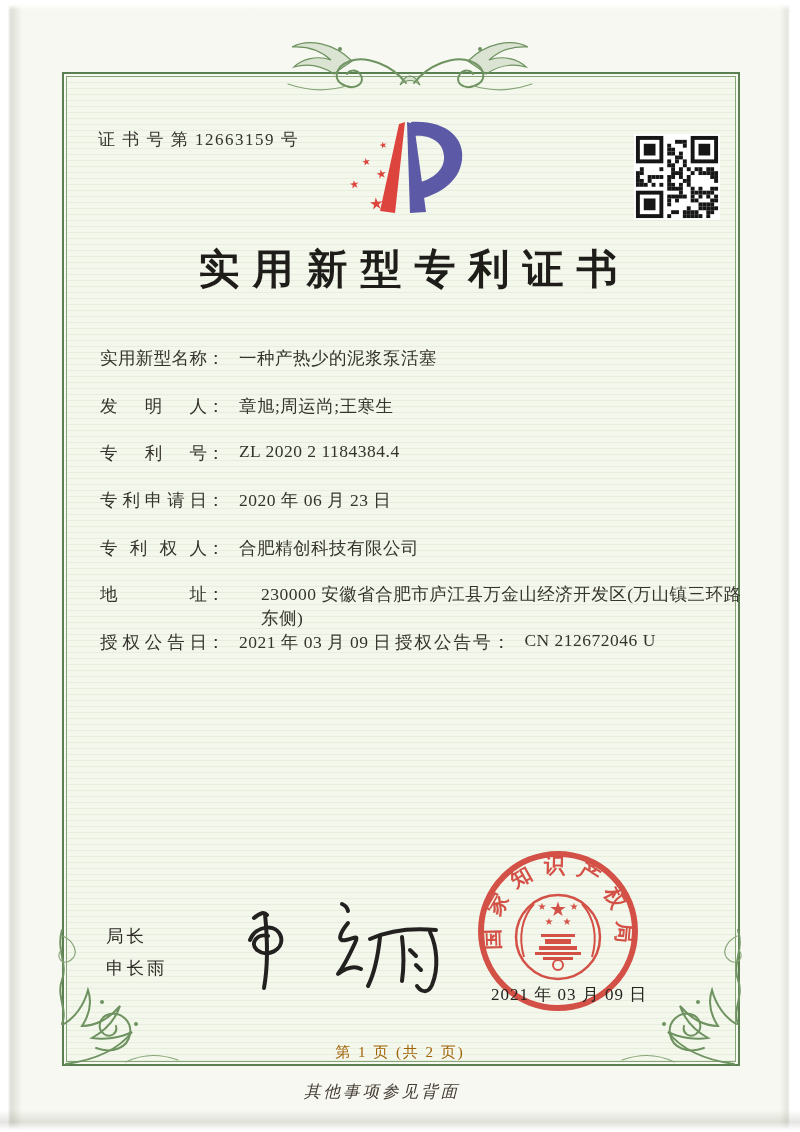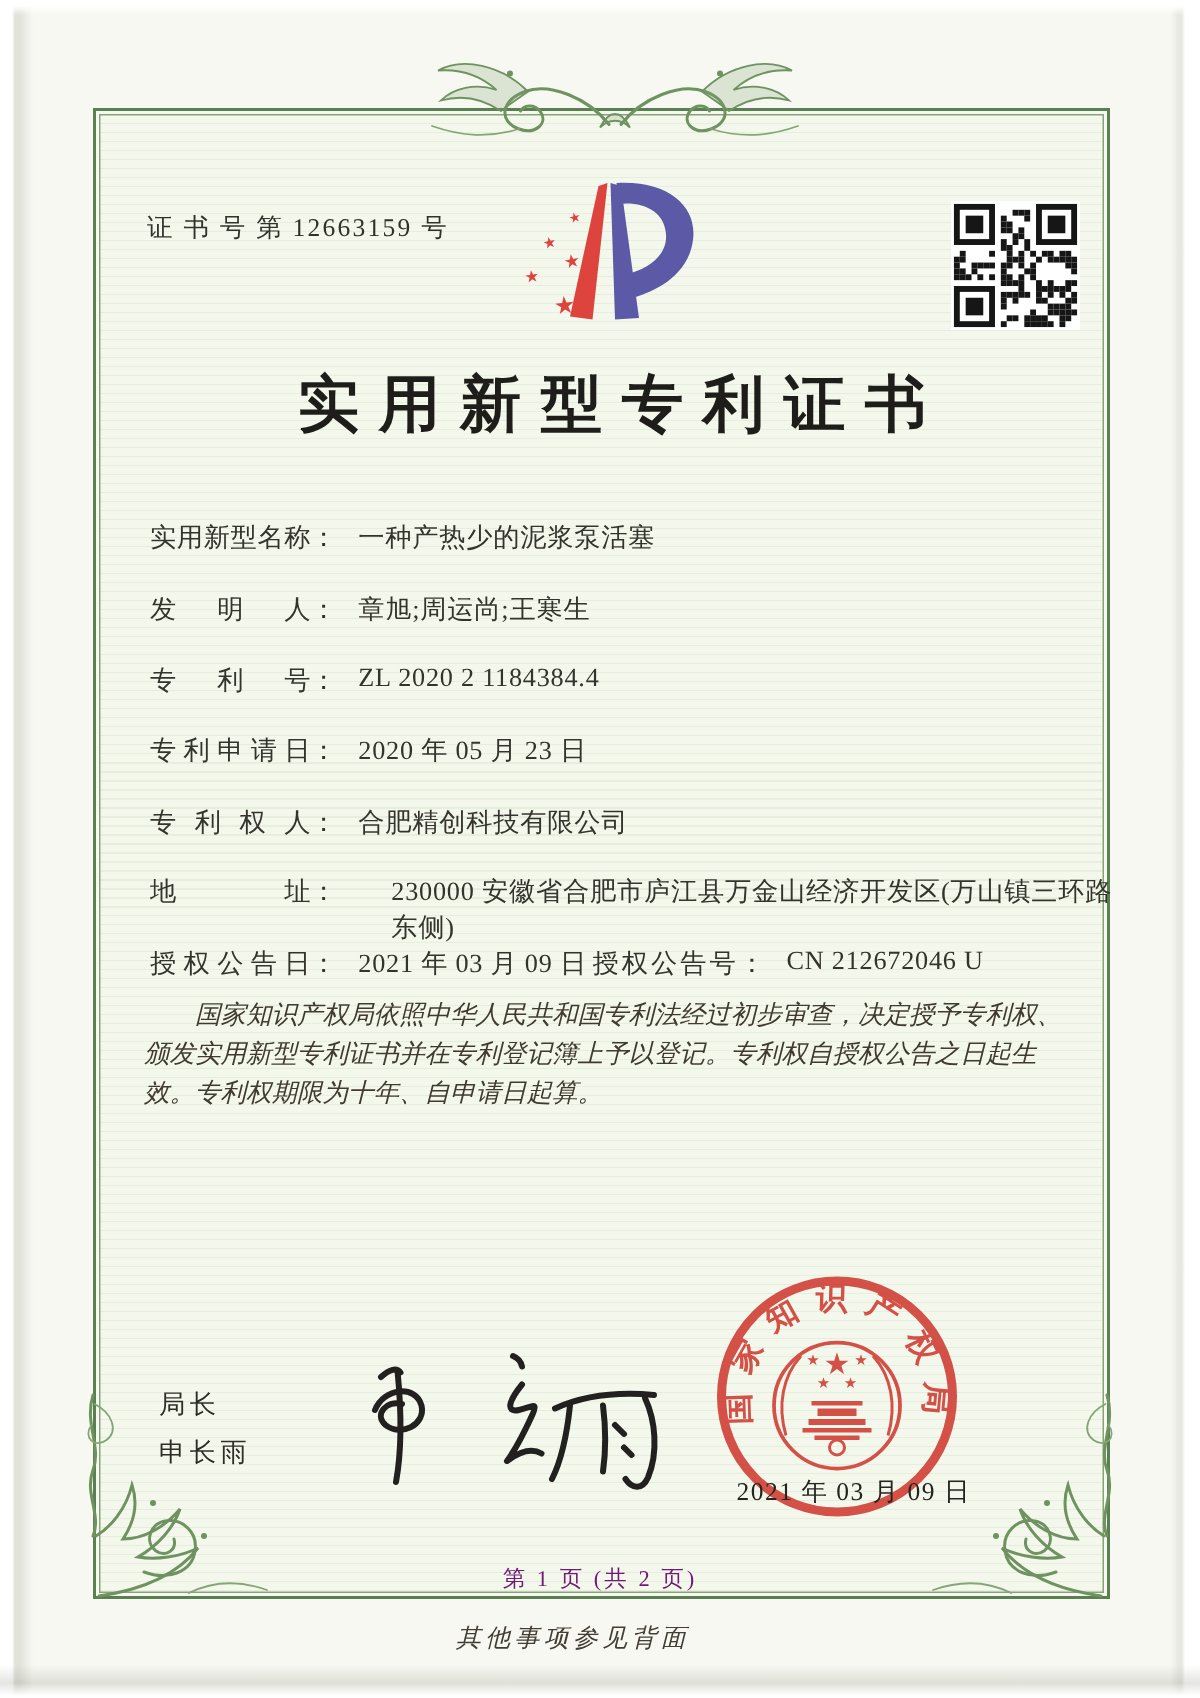--- a/index.html
+++ b/index.html
@@ -22,40 +22,40 @@
   .border-outer { position:absolute; left:62px; top:72px; right:60px; bottom:66px;
     border:2px solid #5a8052; }
   .border-inner { position:absolute; inset:2px; border:1px solid #86a577; }
   .inner-bg { position:absolute; left:66px; top:76px; right:64px; bottom:70px;
     background:
       repeating-linear-gradient(180deg, rgba(140,170,120,.13) 0 1px, rgba(0,0,0,0) 1px 6px),
       #f4f8ec; }
 
   .abs { position:absolute; }
 
-  .cert-no { left:98px; top:128px; font-size:17px; letter-spacing:1.5px; color:#33312b;margin-top:12px; }
+  .cert-no { left:98px; top:128px; font-size:17px; letter-spacing:1.5px; color:#33312b; }
 
   .title { left:0; right:0; top:242px; text-align:center; font-size:41px; font-weight:600;
     letter-spacing:13px; padding-left:29px; color:#1e1d19; }
 
   .field-row { left:100px; font-size:17.5px; color:#35332d; white-space:nowrap; }
   .field-row .label { display:inline-block; width:107px; text-align:justify; text-align-last:justify; vertical-align:top; }
   .field-row .colon { display:inline-block; vertical-align:top; }
   .field-row .value { display:inline-block; margin-left:10px; vertical-align:top; letter-spacing:.5px; }
   .field-row .value.wrap { white-space:normal; width:492px; line-height:24px;margin-left:32px; }
   .inline-label { letter-spacing:2px; }
   .second-col { position:absolute; left:295px; top:0; white-space:nowrap; }
 
   .body-text { left:96px; top:664px; width:614px; font-size:17px; line-height:26px;
     font-style:italic; color:#403a31; }
   .body-text p { text-indent:2em; }
 
   .signer { left:106px; font-size:17.5px; letter-spacing:3px; color:#2f2d28; }
 
-  .page-info { left:0; right:0; top:1043px; text-align:center; font-size:15px; letter-spacing:2px; color:#701a75; }
+  .page-info { left:0; right:0; top:1043px; text-align:center; font-size:15px; letter-spacing:2px; color:#a16207; }
   .back-note { left:0; right:0; top:1081px; text-align:center; font-size:16.5px; font-style:italic;
     letter-spacing:3px; color:#433d34; transform:translateX(-18px); }
 
   .seal-date { left:491px; top:983px; font-size:17px; letter-spacing:1px; color:#262420; z-index:6; }
 
   svg { display:block; }
   .flourish path { fill:none; stroke:#6e9260; stroke-width:2; stroke-linecap:round; }
   .flourish .thin { stroke-width:1.2; stroke:#86a577; }
   .flourish .fillleaf { fill:rgba(134,165,119,.25); stroke:#6e9260; stroke-width:1.2; }
 </style>
@@ -274,41 +274,40 @@
   <div class="abs field-row" style="top:394px;">
     <span class="label">发明人</span><span class="colon">：</span>
     <span class="value">章旭;周运尚;王寒生</span>
   </div>
   <div class="abs field-row" style="top:441px;">
     <span class="label">专利号</span><span class="colon">：</span>
     <span class="value">ZL 2020 2 1184384.4</span>
   </div>
   <div class="abs field-row" style="top:488px;">
     <span class="label">专利申请日</span><span class="colon">：</span>
-    <span class="value">2020 年 05 月 23 日</span>
+    <span class="value">2020 年 06 月 23 日</span>
   </div>
   <div class="abs field-row" style="top:536px;">
     <span class="label">专利权人</span><span class="colon">：</span>
     <span class="value">合肥精创科技有限公司</span>
   </div>
   <div class="abs field-row" style="top:582px;">
     <span class="label">地址</span><span class="colon">：</span>
     <span class="value wrap">230000 安徽省合肥市庐江县万金山经济开发区(万山镇三环路东侧)</span>
   </div>
   <div class="abs field-row" style="top:630px;">
     <span class="label">授权公告日</span><span class="colon">：</span>
     <span class="value">2021 年 03 月 09 日</span>
     <span class="second-col">
       <span class="inline-label">授权公告号</span><span>：</span>
       <span class="value">CN 212672046 U</span>
     </span>
   </div>
 
   <div class="abs body-text">
-    <p>国家知识产权局依照中华人民共和国专利法经过初步审查，决定授予专利权、颁发实用新型专利证书并在专利登记簿上予以登记。专利权自授权公告之日起生效。专利权期限为十年、自申请日起算。</p>
   </div>
 
   <div class="abs signer" style="top:924px;">局长</div>
   <div class="abs signer" style="top:956px;">申长雨</div>
 
   <svg class="abs" style="left:232px; top:892px;" width="210" height="108" viewBox="0 0 210 108">
     <g fill="none" stroke="#22211f" stroke-width="4" stroke-linecap="round" stroke-linejoin="round">
       <path d="M22,26 q 9,-8 13,-3"></path>
       <path d="M18,48 c 6,-15 27,-17 31,-3 c 3,13 -14,21 -24,13 c -8,-7 1,-17 11,-14"></path>
       <path d="M33,22 c 3,30 3,52 -1,74"></path>

